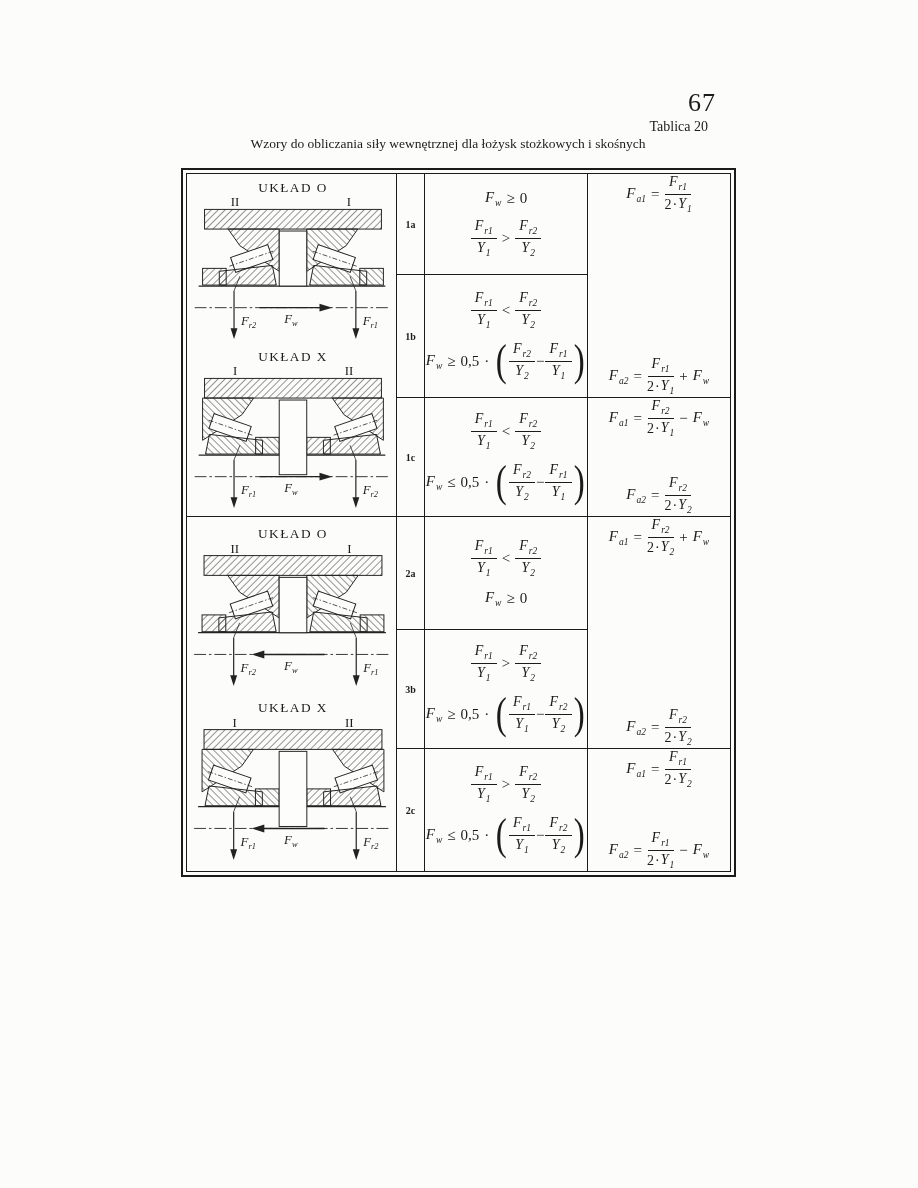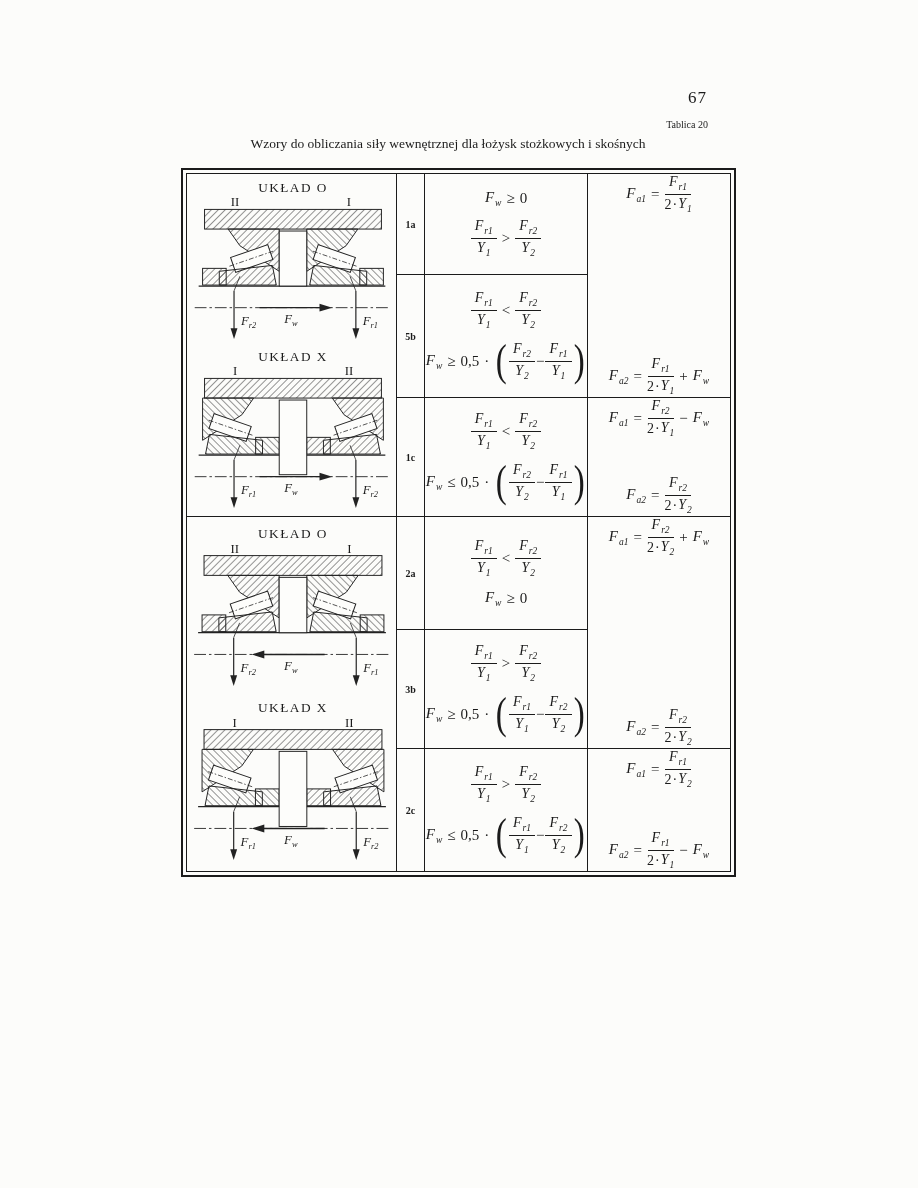--- a/index.html
+++ b/index.html
@@ -2,22 +2,22 @@
 <html><head>
 <meta charset="utf-8">
 <style>
   html,body { margin:0; padding:0; background:#e8e8e6; }
   .page {
     position:relative; width:918px; height:1188px; margin:0 auto;
     background:#fcfcfa; color:#1b1b1b;
     font-family:"Liberation Serif", serif;
     overflow:hidden;
   }
-  .page-number { position:absolute; top:88px; left:688px; font-size:17px; letter-spacing:1px; }
-  .table-caption { position:absolute; top:119px; left:0; width:708px; text-align:right; font-size:10px; }
+  .page-number { position:absolute; top:88px; left:688px; font-size:26px; letter-spacing:1px; }
+  .table-caption { position:absolute; top:119px; left:0; width:708px; text-align:right; font-size:14px; }
   .doc-title { position:absolute; top:136px; left:0; width:896px; text-align:center; font-size:13.5px; }
 
   .table-outer {
     position:absolute; left:181px; top:168px; width:555px; height:709px;
     border:2px solid #1b1b1b; padding:3px; box-sizing:border-box; background:#fcfcfa;
   }
   .table-inner {
     width:100%; height:100%; box-sizing:border-box; border:1.5px solid #1b1b1b;
     display:grid;
     grid-template-columns:210px 28px 163px 1fr;
@@ -234,21 +234,21 @@
             <line x1="46" y1="117" x2="46" y2="158" stroke="#222" stroke-width="1.2"></line>
             <polygon points="46,166 42.5,155 49.5,155" fill="#222"></polygon>
             <line x1="170" y1="117" x2="170" y2="158" stroke="#222" stroke-width="1.2"></line>
             <polygon points="170,166 166.5,155 173.5,155" fill="#222"></polygon>
             <text x="53" y="152" font-size="13" font-style="italic">F<tspan dy="3" font-size="8.5">r1</tspan></text>
             <text x="177" y="152" font-size="13" font-style="italic">F<tspan dy="3" font-size="8.5">r2</tspan></text>
           </svg>
       </div>
 
       <div class="cell lab b-r b-b" style="grid-row:1">1a</div>
-      <div class="cell lab b-r b-b" style="grid-row:2">5b</div>
+      <div class="cell lab b-r b-b" style="grid-row:2">1b</div>
       <div class="cell lab b-r b-b" style="grid-row:3">1c</div>
       <div class="cell lab b-r b-b" style="grid-row:4">2a</div>
       <div class="cell lab b-r b-b" style="grid-row:5">3b</div>
       <div class="cell lab b-r" style="grid-row:6">2c</div>
 
       <div class="cell cond b-r b-b" style="grid-row:1">
           <span class="formula">
             <span class="var">F<span class="sub">w</span></span>
             <span class="op">≥</span>
             <span class="numlit">0</span>

